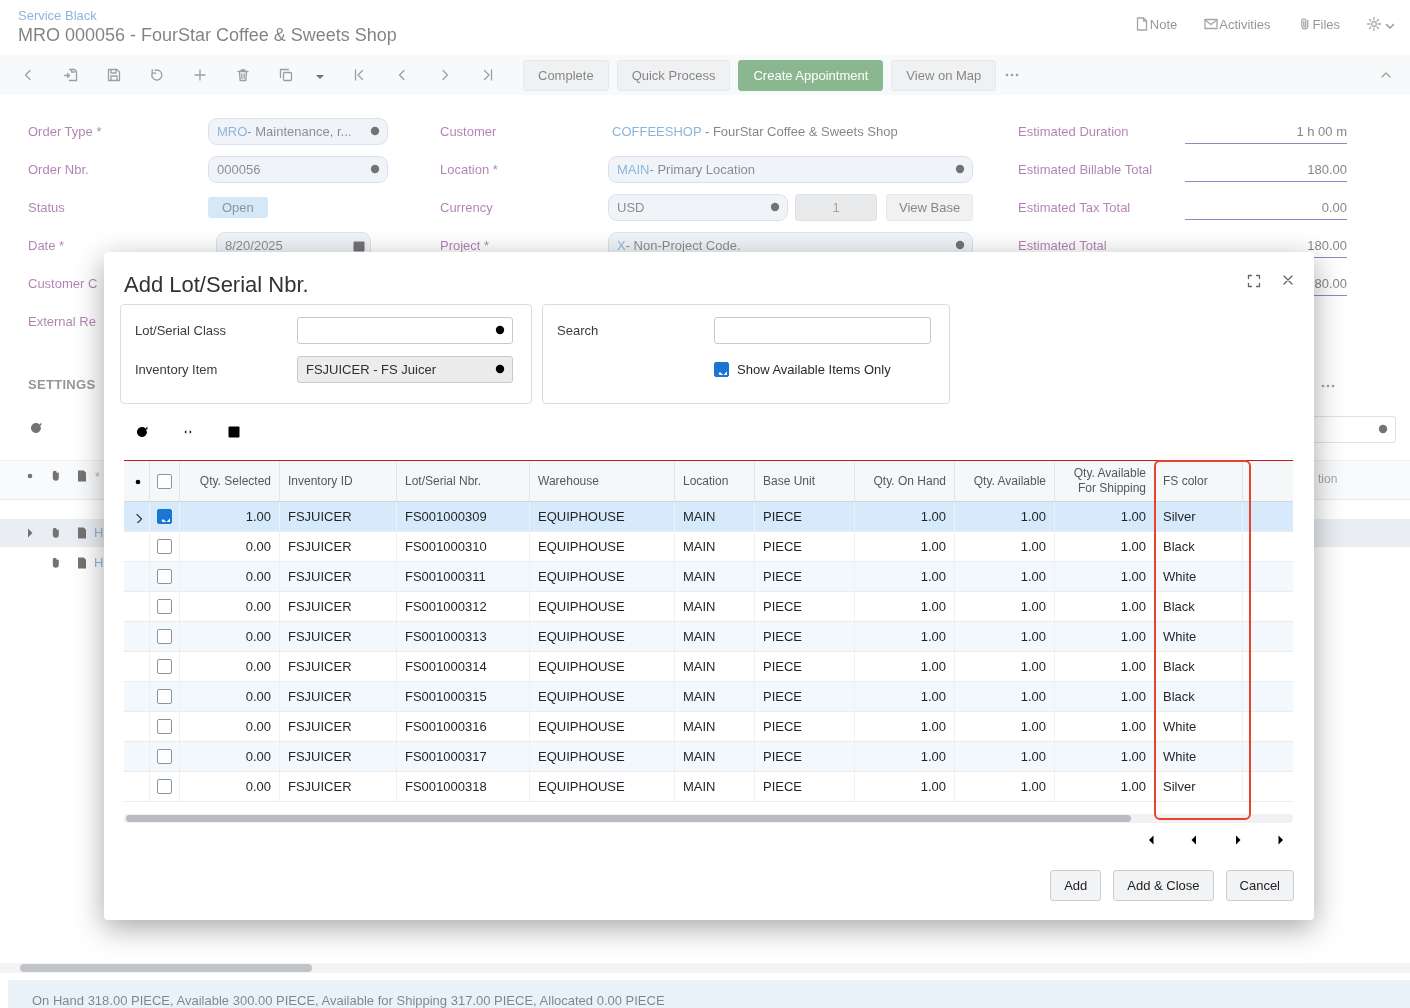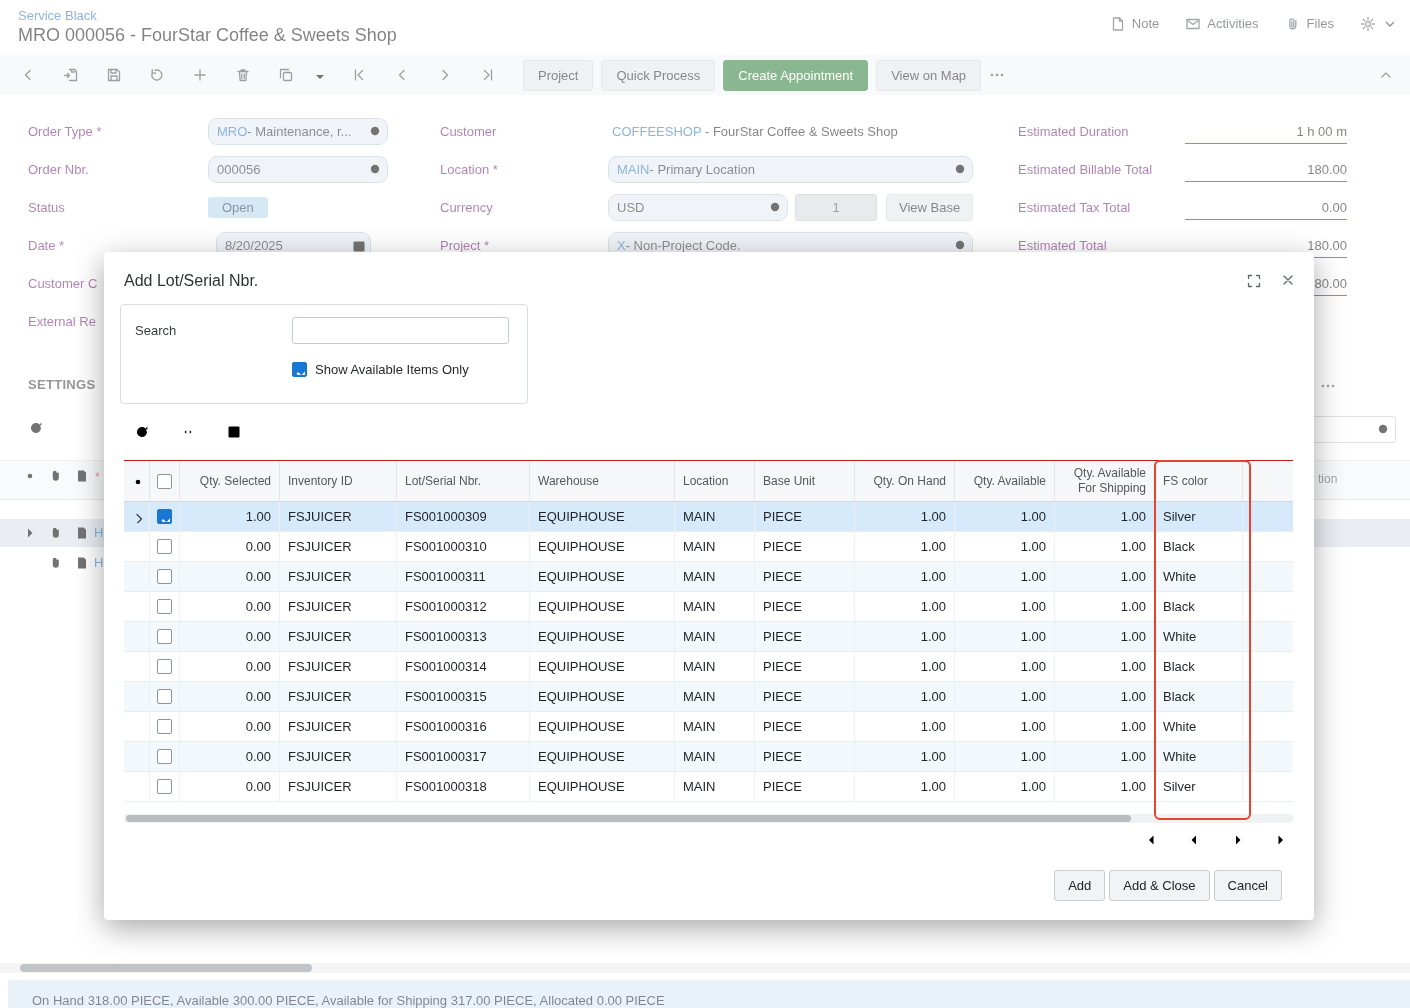--- a/index.html
+++ b/index.html
@@ -5,21 +5,21 @@
   html,body{margin:0;padding:0}
   body{width:1410px;height:1008px;position:relative;overflow:hidden;background:#fff;
        font-family:"Liberation Sans",sans-serif;color:#222;font-size:13px}
   .ic{width:16px;height:16px;display:block;stroke:currentColor;fill:none;stroke-width:1.3;stroke-linecap:round;stroke-linejoin:round}
   .ic14{width:14px;height:14px}.ic12{width:12px;height:12px}.ic18{width:18px;height:18px}
   
   .bg{position:absolute;inset:0}
   .crumb{position:absolute;left:18px;top:8px;color:#2e77c0;cursor:pointer}
   .title{position:absolute;left:18px;top:25px;font-size:18px;color:#1b1b1b;white-space:nowrap}
   .hdr-actions{position:absolute;right:16px;top:16px;display:flex;align-items:center;gap:26px;color:#3c3f43}
-  .hdr-item{display:flex;gap:6px;cursor:pointer}
+  .hdr-item{display:flex;align-items:center;gap:0;cursor:pointer}
   .hdr-item .ic{color:#5a5f64}
   .tbar{position:absolute;left:0;top:55px;width:100%;height:40px;background:#f3f4f6;display:flex;align-items:center;padding-left:20px;box-sizing:border-box}
   .ti{margin-right:27px;color:#4b5054;display:flex;align-items:center;cursor:pointer}
   .ti.small{margin-right:18px}
   .btn{height:29px;padding:0 14px;display:flex;align-items:center;font-size:13px;border-radius:3px;background:#e4e6e9;color:#222;border:1px solid #d3d6d9;margin-right:8px;cursor:pointer;white-space:nowrap}
   .btn.primary{background:#2a7d33;border-color:#2a7d33;color:#fff}
   .collapse{position:absolute;right:16px;top:67px;color:#555;cursor:pointer}
   .lab{position:absolute;color:#701a75;line-height:27px;white-space:nowrap}
   .fld{position:absolute;height:27px;background:#e3ecf5;border:1px solid #bacbda;border-radius:9px;box-sizing:border-box;display:flex;align-items:center;padding:0 24px 0 8px;color:#2c2f33;white-space:nowrap;overflow:hidden;cursor:text}
   .fic{position:absolute;right:5px;top:5px;color:#7d8b98;cursor:pointer}
@@ -37,21 +37,21 @@
   .bgsel{position:absolute;left:0;top:519px;width:100%;height:28px;background:#d9e1e8}
   .bstar{position:absolute;color:#d04545;font-size:12px}
   .hlink{position:absolute;color:#2e77c0;cursor:pointer}
   .parthdr{position:absolute;left:1318px;top:472px;font-size:12px;color:#54585c}
   .hbar{position:absolute;left:0;top:963px;width:100%;height:10px;background:#ececee}
   .hthumb{position:absolute;left:20px;top:964px;width:292px;height:8px;background:#8f9499;border-radius:4px;cursor:grab}
   .sbar{position:absolute;left:8px;top:980px;width:100%;height:28px;background:#d8e6f4;display:flex;align-items:flex-end;padding-left:24px;box-sizing:border-box;color:#17202a}
   
   .overlay{position:absolute;inset:0;background:rgba(255,255,255,.45);z-index:40}
   .modal{position:absolute;left:104px;top:252px;width:1210px;height:668px;background:#fff;border-radius:4px;box-shadow:0 8px 30px rgba(0,0,0,.35);z-index:50}
-  .m-title{position:absolute;left:20px;top:20px;font-size:16px;color:#2f3337}
+  .m-title{position:absolute;left:20px;top:20px;font-size:22px;color:#2f3337}
   .m-exp{position:absolute;right:52px;top:21px;color:#60666c;cursor:pointer}
   .m-close{position:absolute;right:18px;top:20px;color:#60666c;cursor:pointer}
   .fboxes{position:absolute;left:16px;top:52px;display:flex;gap:10px}
   .fbox{border:1px solid #d9dde1;border-radius:4px;padding:12px 14px;box-sizing:border-box;height:100px}
   .fbox1{width:412px}.fbox2{width:408px}
   .frow{display:flex;align-items:center;height:27px;margin-bottom:12px}
   .fbox1 .frow label{width:162px;color:#393c3f}
   .fbox2 .frow label{width:157px;color:#393c3f}
   .finput{width:216px;height:27px;border:1px solid #c5cacf;border-radius:3px;box-sizing:border-box;position:relative;display:flex;align-items:center;background:#fff}
   .fbox2 .finput{width:217px}
@@ -79,21 +79,21 @@
   .th.fill,.td.fill{flex:1;border-right:none}
   .c-qty_selected{width:100px}.c-inventory_id{width:117px}.c-lot_serial{width:133px}
   .c-warehouse{width:145px}.c-location{width:80px}.c-base_unit{width:100px}
   .c-qty_on_hand{width:100px}.c-qty_available{width:100px}.c-qty_avail_shipping{width:100px}
   .c-fs_color{width:88px}
   .redbox{position:absolute;left:1030px;top:0;width:93px;height:356px;border:2px solid #e8432f;border-radius:6px;pointer-events:none;z-index:6}
   .hscroll{margin-top:12px;height:9px;background:#f0f1f3;border-radius:4px;position:relative}
   .hthumb2{position:absolute;left:2px;top:1px;width:1005px;height:7px;background:#b9bdc1;border-radius:4px;cursor:grab}
   .m-pager{position:absolute;right:26px;top:580px;display:flex;gap:30px;align-items:center}
   .pg{color:#43474b;cursor:pointer}.pg.dis{color:#c6c9cc}
-  .m-footer{position:absolute;right:32px;top:618px;display:flex;gap:4px}
+  .m-footer{position:absolute;right:20px;top:618px;display:flex;gap:12px}
   .btn2{height:29px;padding:0 13px;display:flex;align-items:center;background:#f2f3f5;border:1px solid #c9cdd1;border-radius:3px;color:#222;cursor:pointer}
 </style>
 </head>
 <body>
 
 <svg width="0" height="0" style="position:absolute" aria-hidden="true">
 <defs>
 <g id="i-search">
         <circle cx="7" cy="7" r="4.2"></circle>
         <path d="M10.2 10.2 13.6 13.6"></path>
@@ -280,21 +280,21 @@
     <span class="ti">
         <svg class="ic">
           <use href="#i-chev-right"></use>
         </svg>
       </span>
     <span class="ti">
         <svg class="ic">
           <use href="#i-last"></use>
         </svg>
       </span>
-    <div class="btn">Project</div>
+    <div class="btn">Complete</div>
     <div class="btn">Quick Process</div>
     <div class="btn primary">Create Appointment</div>
     <div class="btn">View on Map</div>
     <span class="ti">
         <svg class="ic">
           <use href="#i-dots"></use>
         </svg>
       </span>
   </div>
   <span class="collapse">
@@ -436,20 +436,40 @@
         <use href="#i-expand"></use>
       </svg>
     </span>
   <span class="m-close">
       <svg class="ic">
         <use href="#i-close"></use>
       </svg>
     </span>
 
   <div class="fboxes">
+    <div class="fbox fbox1">
+      <div class="frow">
+        <label>Lot/Serial Class</label>
+        <div class="finput">
+          <input value="" style="">
+          <span class="fic"><svg class="ic14">
+                <use href="#i-search"></use>
+              </svg></span>
+        </div>
+      </div>
+      <div class="frow">
+        <label>Inventory Item</label>
+        <div class="finput gray">
+          <input value="FSJUICER - FS Juicer" style="">
+          <span class="fic"><svg class="ic14">
+                <use href="#i-search"></use>
+              </svg></span>
+        </div>
+      </div>
+    </div>
     <div class="fbox fbox2">
       <div class="frow">
         <label>Search</label>
         <div class="finput">
           <input value="" style="">
         </div>
       </div>
       <div class="frow">
         <div class="cbwrap">
           <span class="cb on">

